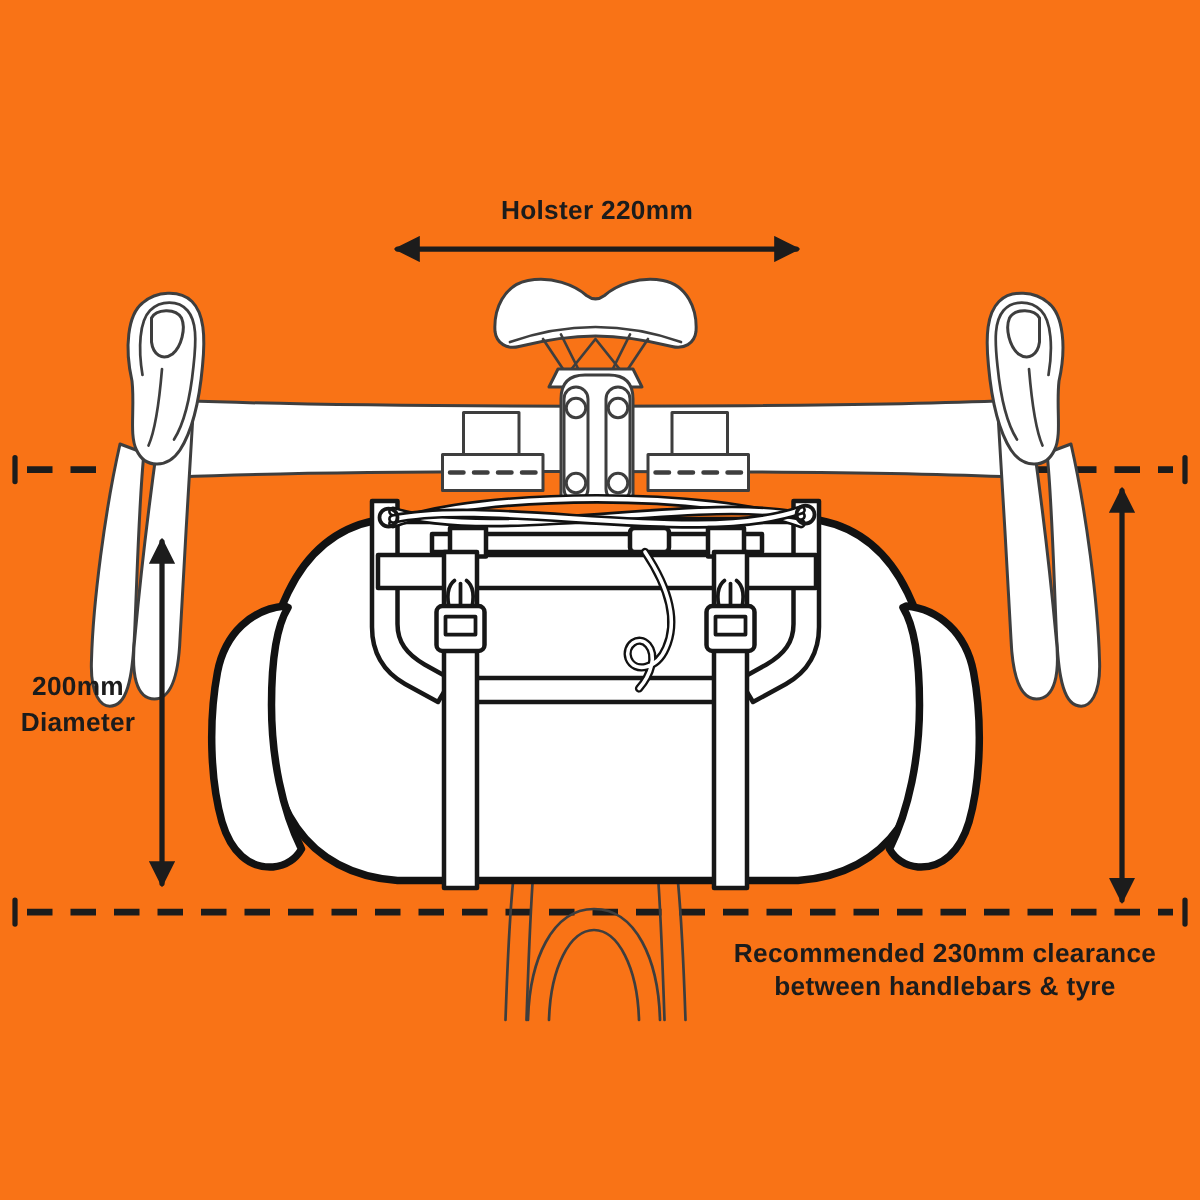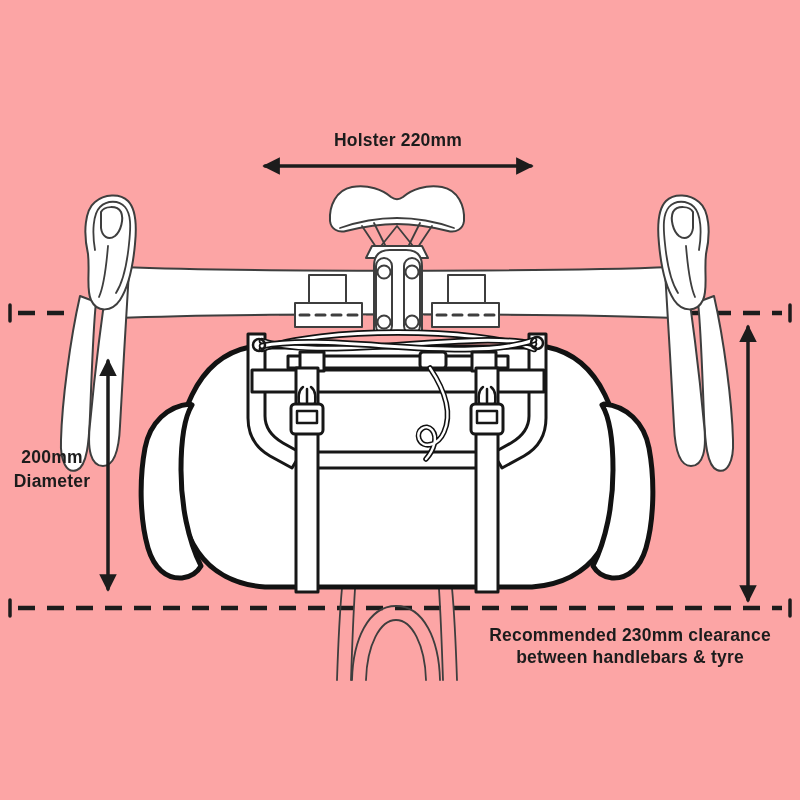--- a/index.html
+++ b/index.html
@@ -1,16 +1,16 @@
 <!DOCTYPE html>
 <html><head>
 <meta charset="utf-8">
 <style>
   html,body{margin:0;padding:0;background:#ffffff;}
-  .stage{position:relative;width:800px;height:800px;background:#fca5a5;overflow:hidden;
+  .stage{position:relative;width:800px;height:800px;background:#f97316;overflow:hidden;
          font-family:"Liberation Sans", sans-serif;}
   svg{display:block}
   .thin  {stroke:#3e3e3e;stroke-width:2;fill:#ffffff;stroke-linejoin:round;stroke-linecap:round;}
   .thinN {stroke:#3e3e3e;stroke-width:1.8;fill:none;stroke-linejoin:round;stroke-linecap:round;}
   .thick {stroke:#121212;stroke-width:5;fill:#ffffff;stroke-linejoin:round;stroke-linecap:round;}
   .mid   {stroke:#171717;stroke-width:3;fill:#ffffff;stroke-linejoin:round;stroke-linecap:round;}
   .midN  {stroke:#171717;stroke-width:2.5;fill:none;stroke-linejoin:round;stroke-linecap:round;}
   .dim   {stroke:#1c1c1c;stroke-width:3.5;fill:none;stroke-linecap:round;}
   .tick  {stroke:#1c1c1c;stroke-width:3.5;fill:none;stroke-linecap:round;}
   .dash  {stroke:#1c1c1c;stroke-width:4.5;stroke-dasharray:17 12;fill:none;}

